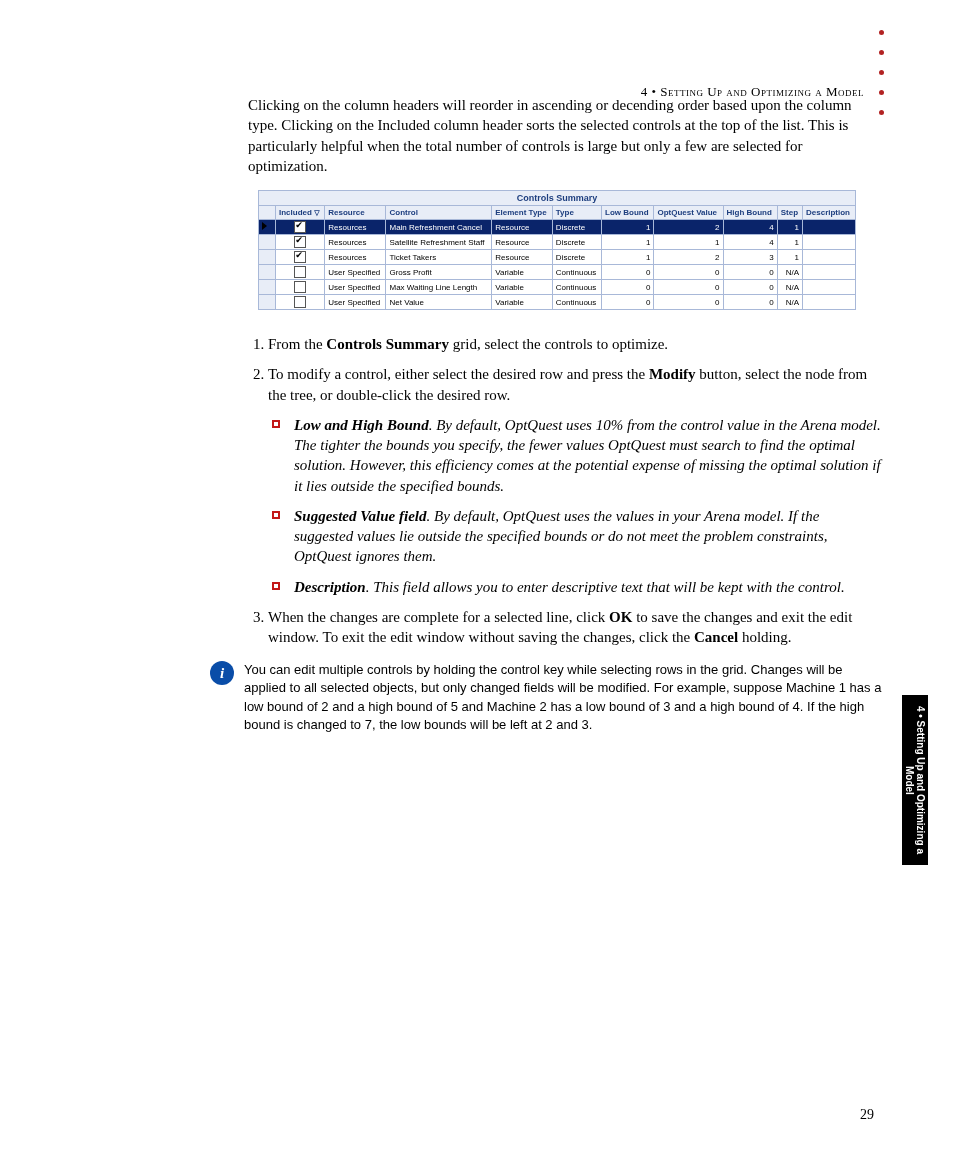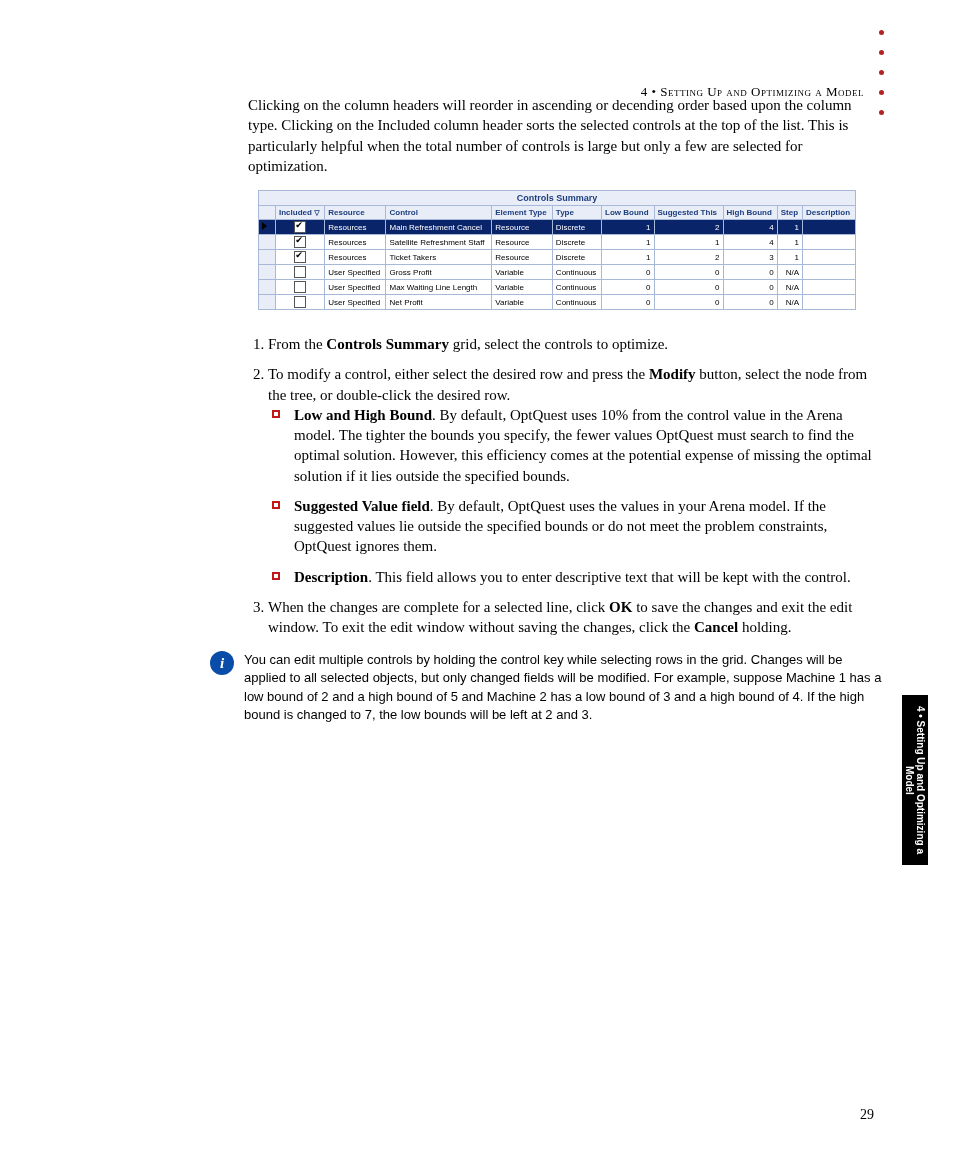--- a/index.html
+++ b/index.html
@@ -119,21 +119,22 @@
   ol.steps > li {
     margin-bottom: 10px;
     line-height: 1.35;
   }
   ol.steps > li > p {
     margin: 8px 0 0 0;
   }
   .sub-bullets {
     list-style: none;
     padding-left: 26px;
-    margin: 0 0;
+    margin: 10px 0;
+    font-style: italic;
   }
   .sub-bullets li {
     position: relative;
     margin-bottom: 10px;
     line-height: 1.35;
   }
   .sub-bullets li::before {
     content: "";
     position: absolute;
     left: -22px;
@@ -221,21 +222,21 @@
             <th class="title" colspan="11">Controls Summary</th>
           </tr>
       <tr>
         <th class="col rowhead"></th>
         <th class="col"><span>Included</span> <span style="font-size:7px">▽</span></th>
         <th class="col">Resource</th>
         <th class="col">Control</th>
         <th class="col">Element Type</th>
         <th class="col">Type</th>
         <th class="col">Low Bound</th>
-        <th class="col">Suggested This</th>
+        <th class="col">OptQuest Value</th>
         <th class="col">High Bound</th>
         <th class="col">Step</th>
         <th class="col">Description</th>
       </tr>
       </tbody>
         <tbody id="tbody">
           <tr class="selected">
             <td class="rowhead"><span class="arrow"></span></td>
             <td style="text-align:center"><span class="chk checked"></span></td>
             <td>Resources</td>
@@ -297,21 +298,21 @@
             <td class="num">0</td>
             <td class="num">0</td>
             <td class="num">0</td>
             <td class="num">N/A</td>
             <td></td>
           </tr>
           <tr>
             <td class="rowhead"></td>
             <td style="text-align:center"><span class="chk"></span></td>
             <td>User Specified</td>
-            <td>Net Profit</td>
+            <td>Net Value</td>
             <td>Variable</td>
             <td>Continuous</td>
             <td class="num">0</td>
             <td class="num">0</td>
             <td class="num">0</td>
             <td class="num">N/A</td>
             <td></td>
           </tr>
         </tbody>
     </table>

